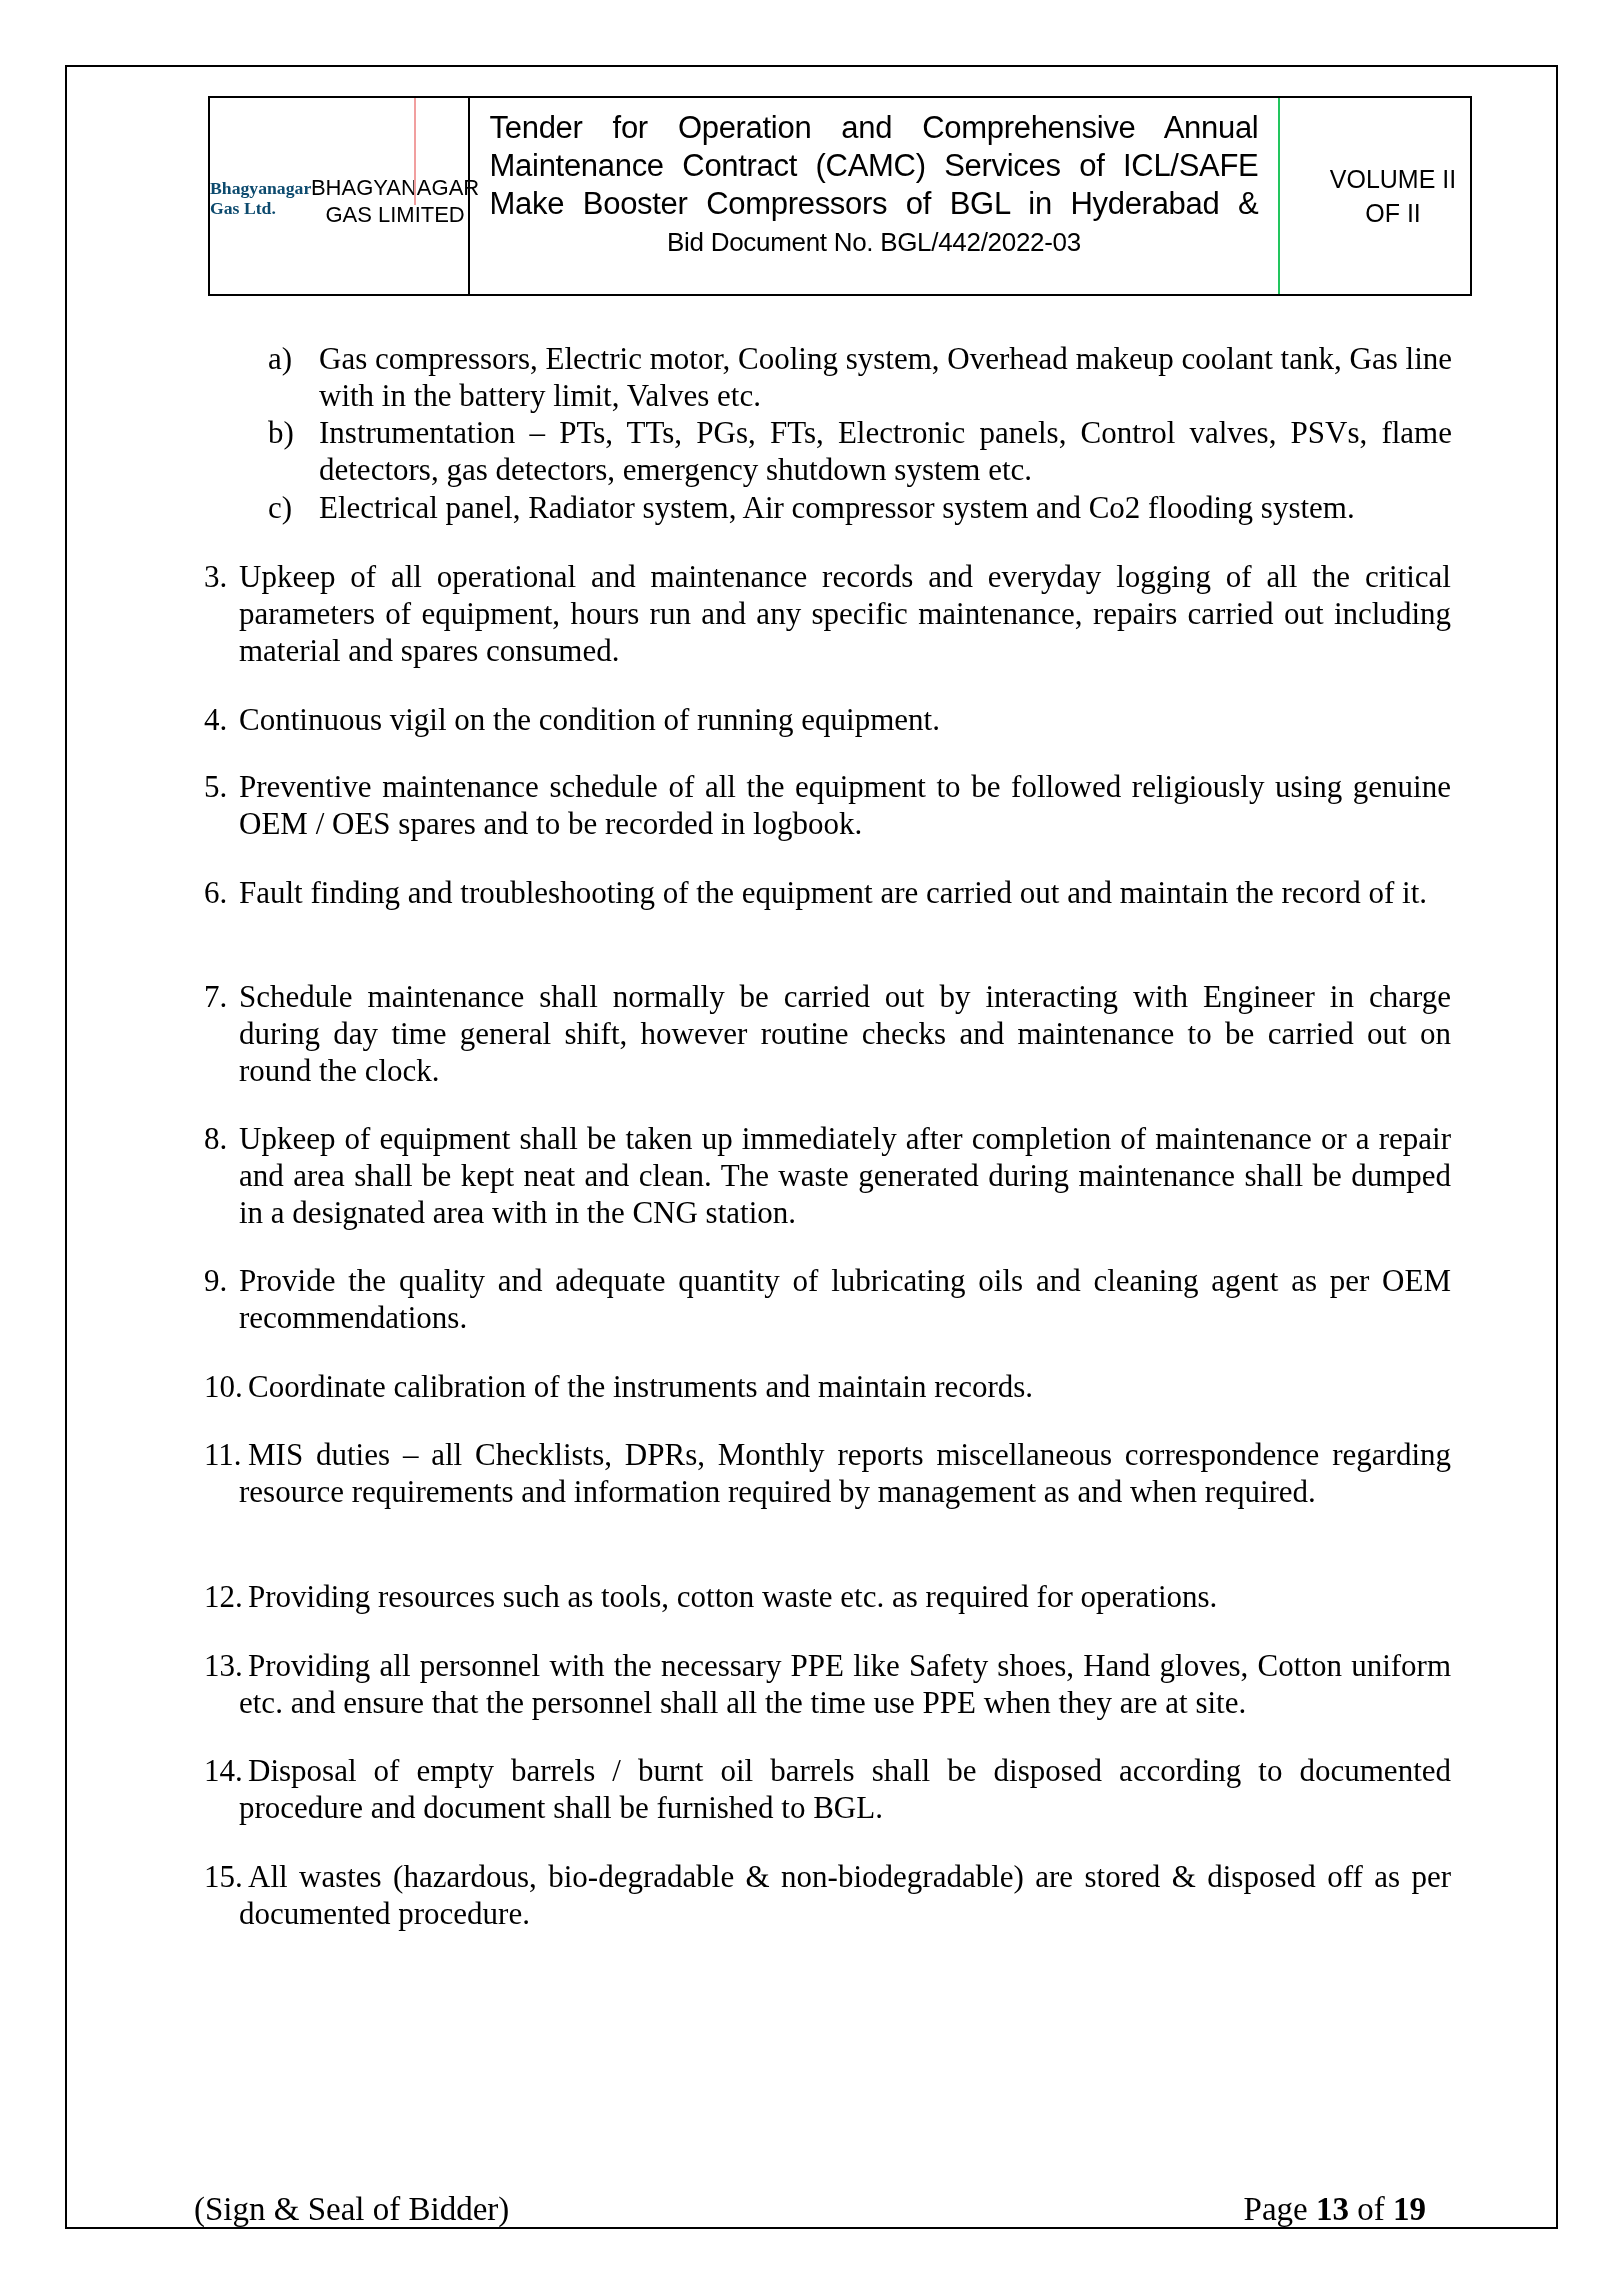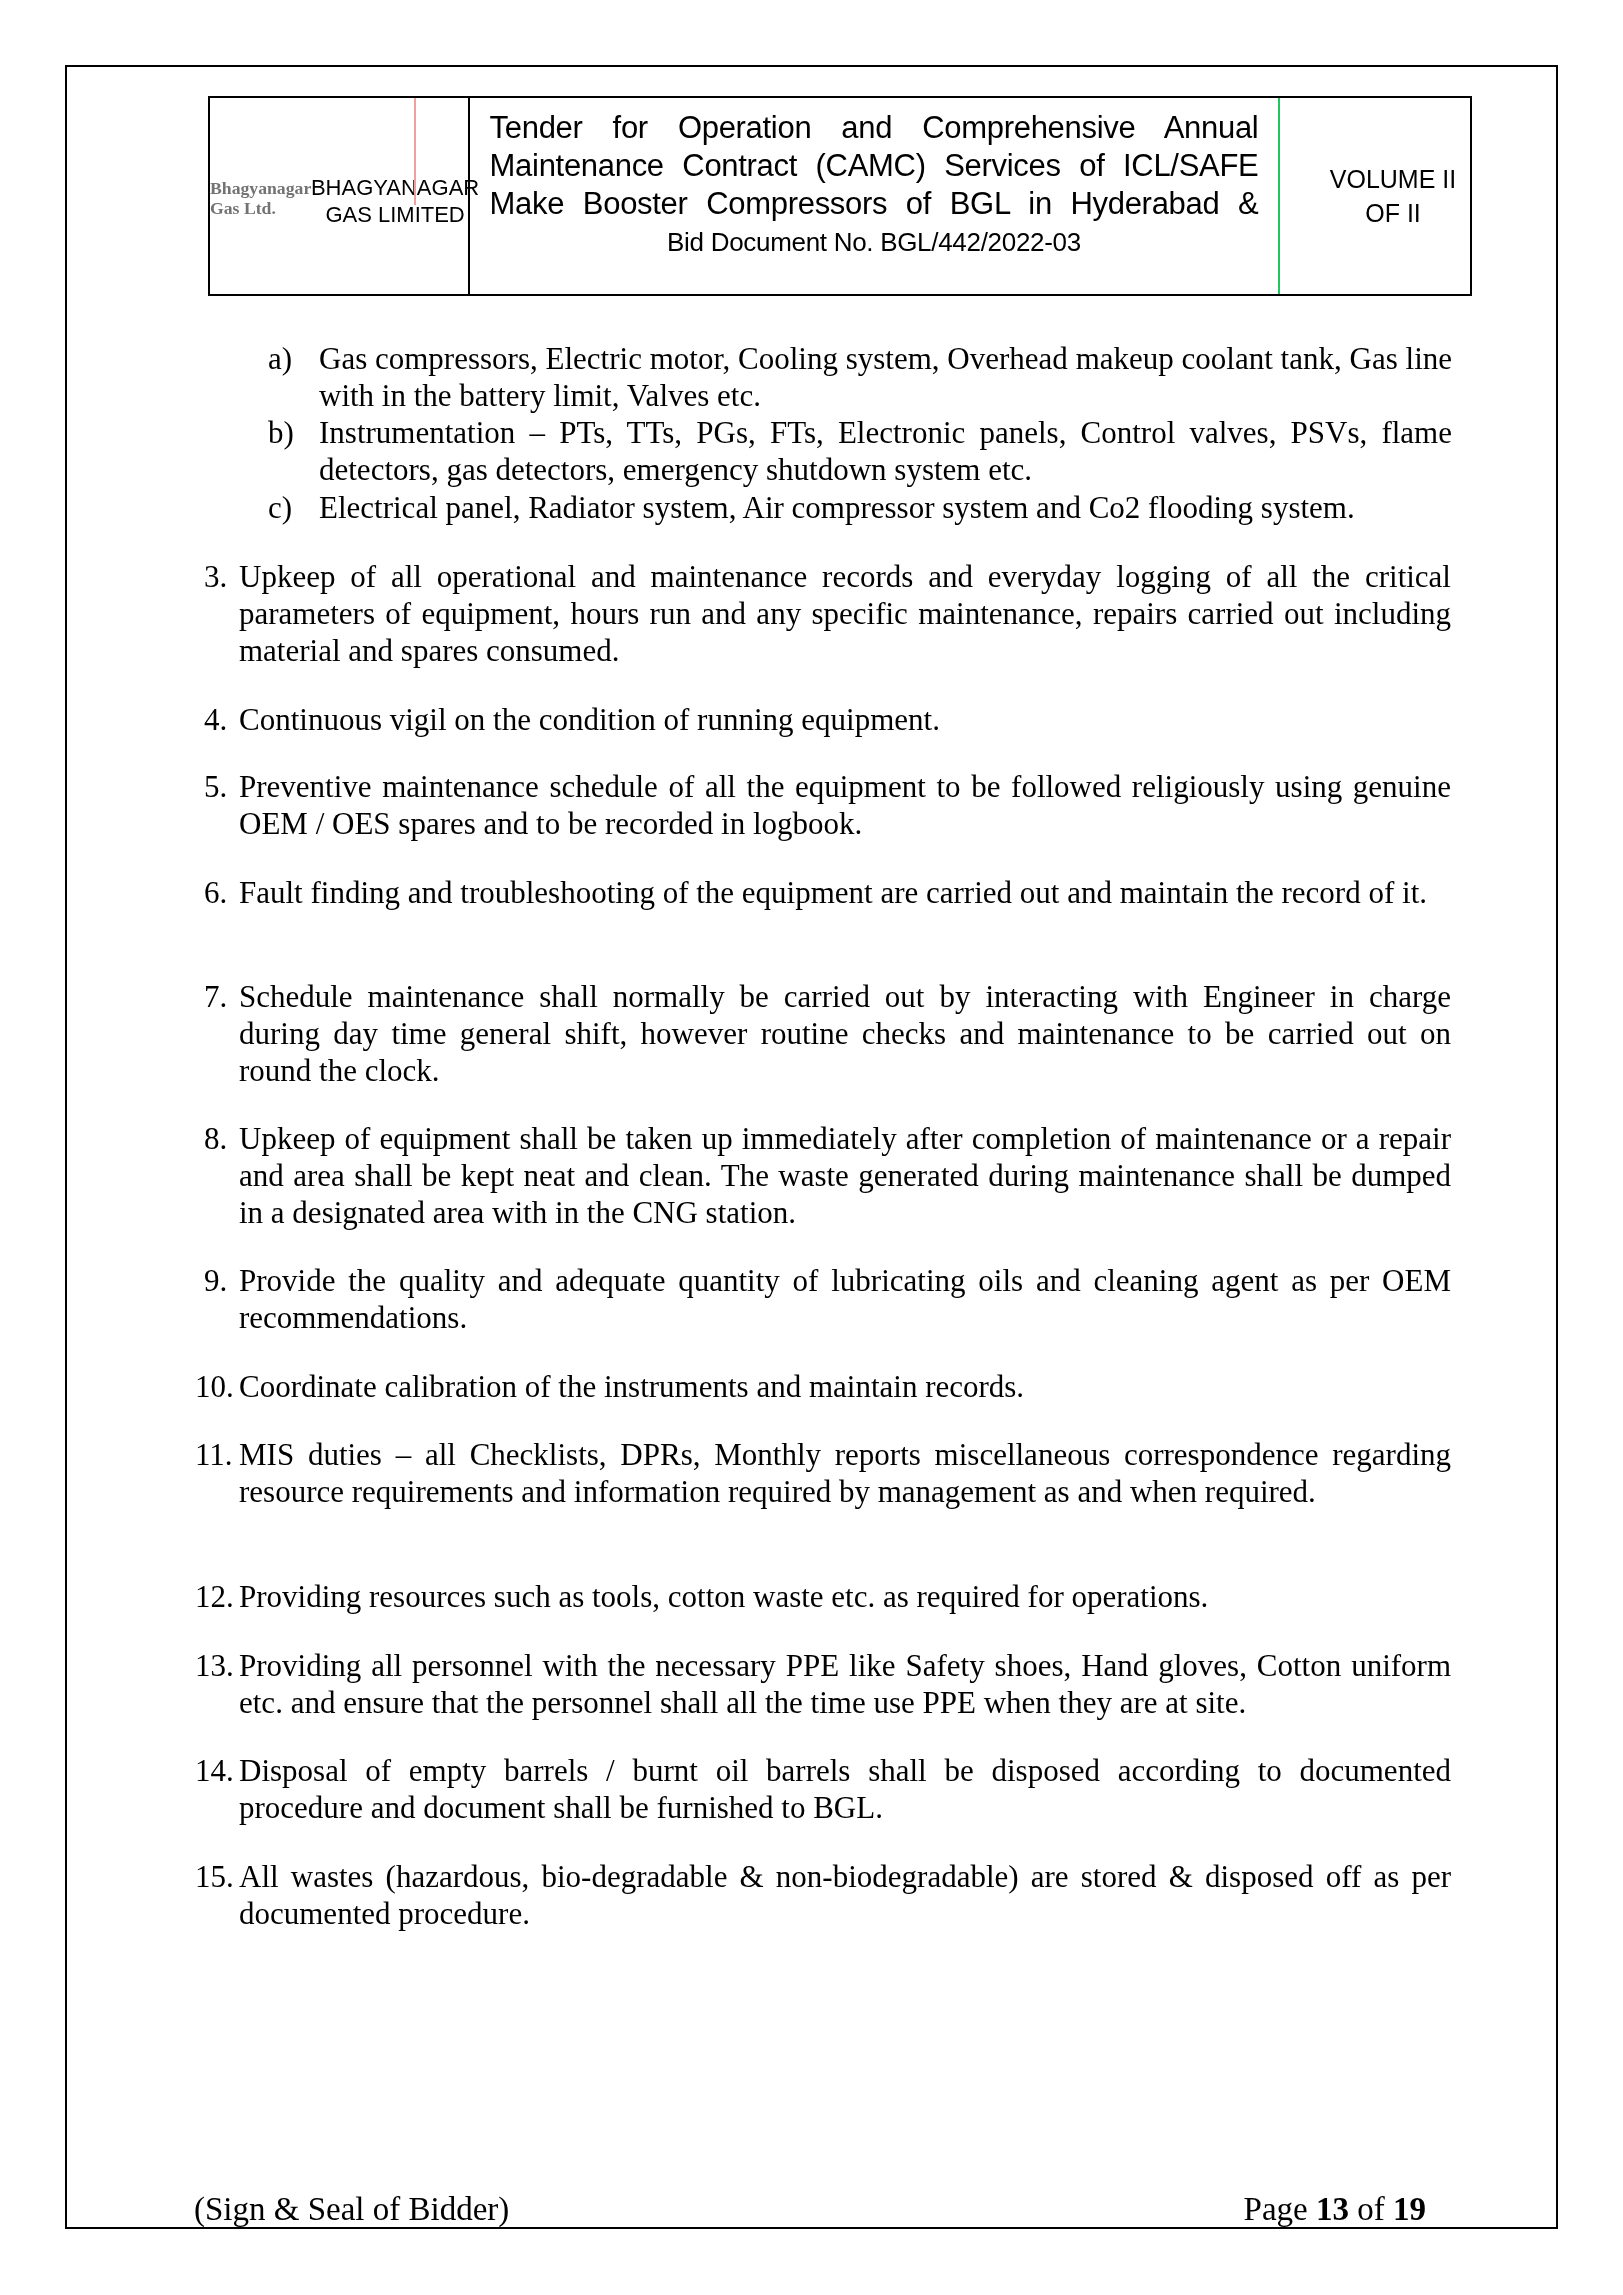--- a/index.html
+++ b/index.html
@@ -8,40 +8,40 @@
   .page-border{position:absolute;left:65px;top:65px;width:1493px;height:2164px;
         border:2.6px solid #000;box-sizing:border-box;}
   
   .header-table{position:absolute;left:208px;top:96px;width:1264px;height:200px;
         border:2px solid #000;box-sizing:border-box;display:flex;background:#fff;}
   .cell{box-sizing:border-box;height:100%;}
   .logo-cell{width:260px;border-right:2px solid #000;position:relative;
         display:flex;flex-direction:row;align-items:center;padding-top:6.5px;}
   .img-edge{position:absolute;top:0;left:204px;width:2px;height:107px;background:#f19f9f;}
   .logo-caption{font-family:"Liberation Serif",serif;font-weight:bold;
-        font-size:17.7px;line-height:19.6px;color:#737373;margin-top:-1.3px;}
+        font-size:17.7px;line-height:19.6px;color:#0c4a6e;margin-top:-1.3px;}
   .company-name{font-family:"Liberation Sans",sans-serif;font-size:22px;line-height:27px;
         text-align:center;margin-top:3.9px;width:236px;}
   .title-cell{width:810px;border-right:2px solid #22c55e;padding:10.5px 19.6px 0 19.6px;}
   .title-line{font-family:"Liberation Sans",sans-serif;font-size:31px;line-height:38px;
         text-align:justify;text-align-last:justify;letter-spacing:-0.3px;white-space:nowrap0;}
   .title-line.last{text-align-last:left;}
   .bid-line{font-family:"Liberation Sans",sans-serif;font-size:26px;line-height:38px;
         text-align:center;letter-spacing:-0.3px;}
   .volume-cell{flex:1;display:flex;flex-direction:column;align-items:center;justify-content:center;
         font-family:"Liberation Sans",sans-serif;font-size:25px;line-height:34px;padding-left:36px;}
   
   .item{position:absolute;left:239px;width:1212px;text-align:justify;
         font-size:31px;line-height:37px;}
   .item.one{text-indent:-35px;}
   .item.two{text-indent:-44px;}
   .item.sub{left:319px;width:1133px;text-indent:-51px;}
   .marker{display:inline-block;text-indent:0;}
   .m1{width:35px;}
-  .m2{width:44px;}
+  .m2{width:44px;margin-left:9px;}
   .ml{width:51px;}
   
   .footer-row{position:absolute;left:194px;top:2191px;width:1232px;display:flex;
         justify-content:space-between;font-size:33px;line-height:37px;}
 </style>
 </head>
 <body>
 
 <div class="page">
   <div class="page-border"></div>

